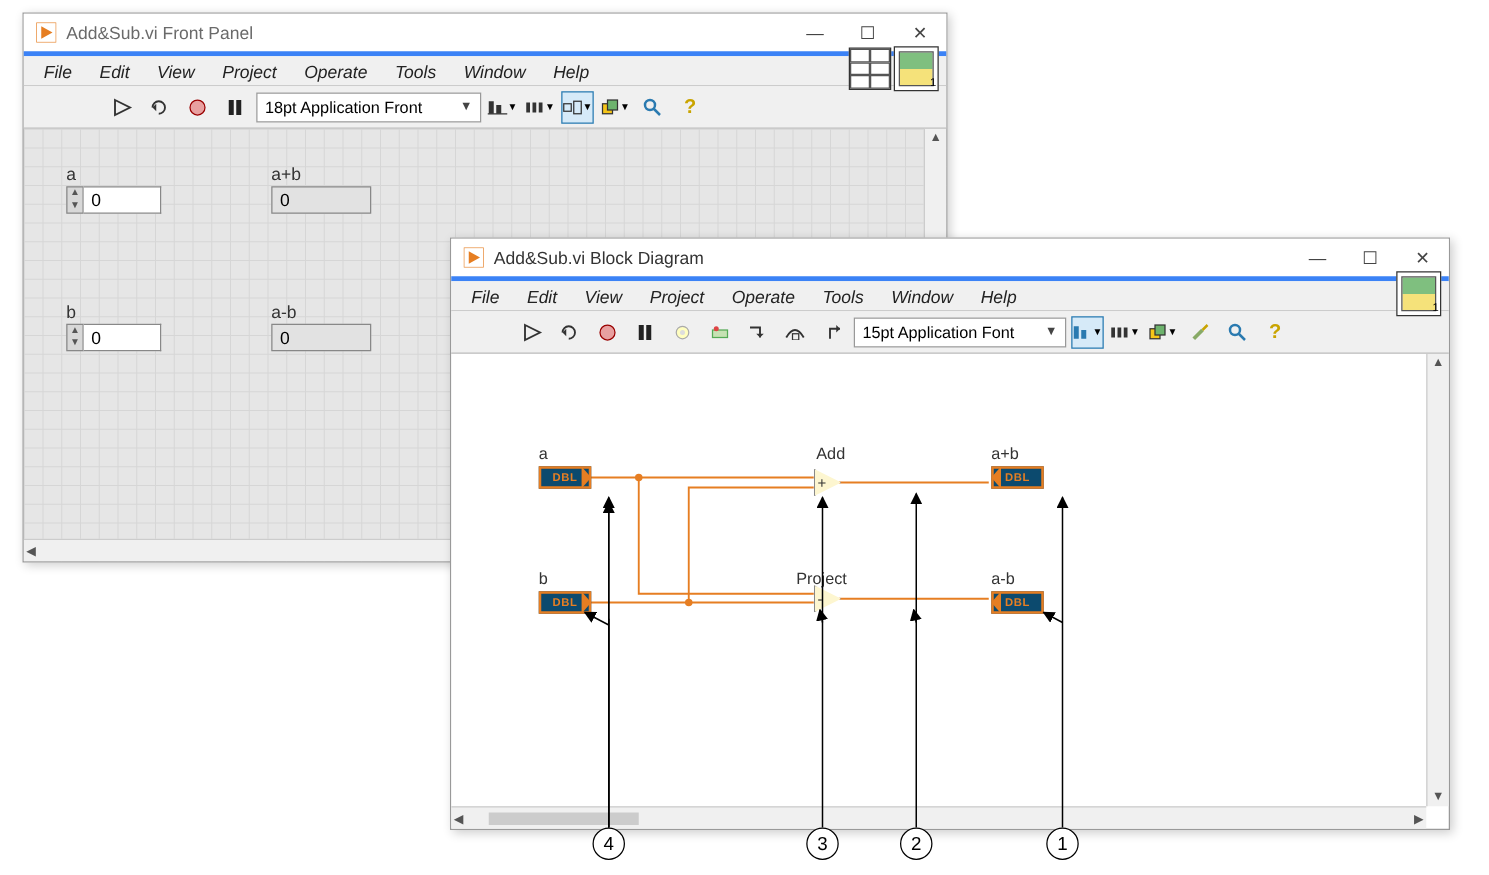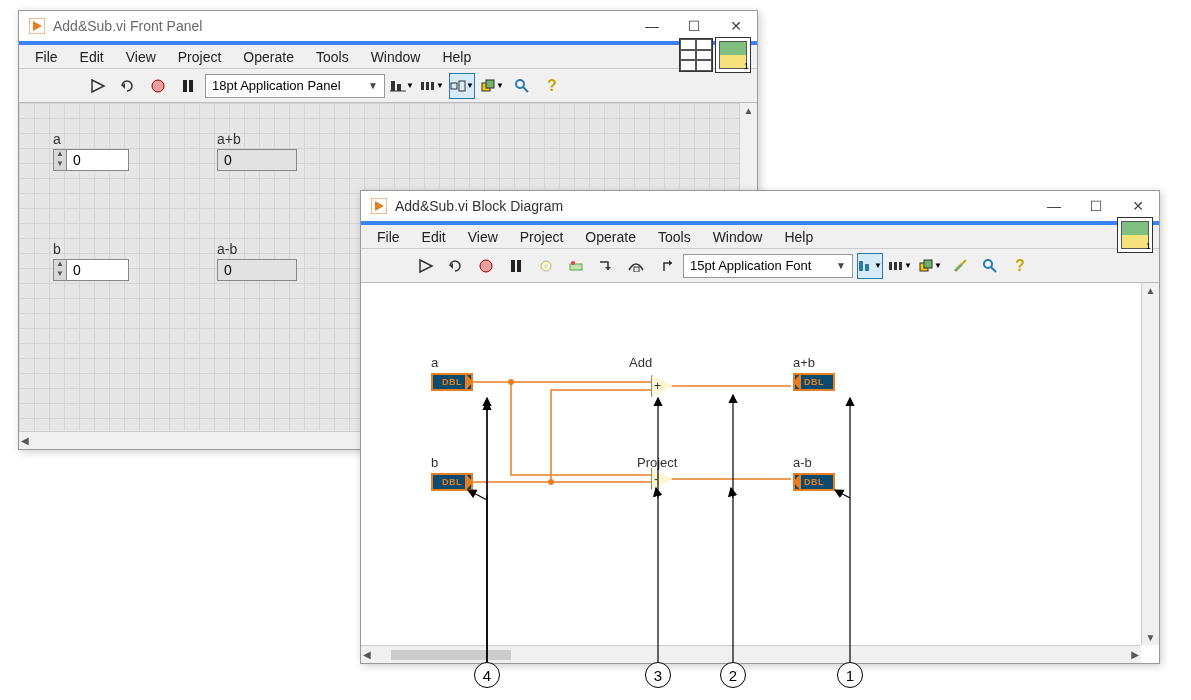--- a/index.html
+++ b/index.html
@@ -52,20 +52,21 @@
     padding: 0 6px;
     gap: 2px;
     background: #f0f0f0;
     border-bottom: 1px solid #ccc;
   }
   .menuitem {
     padding: 2px 10px;
     font-size: 14px;
     color: #222;
     cursor: default;
+    font-style: italic;
   }
 
   .toolbar {
     height: 34px;
     display: flex;
     align-items: center;
     padding: 0 6px;
     gap: 4px;
     background: #f0f0f0;
     border-bottom: 1px solid #bbb;
@@ -280,21 +281,21 @@
           <circle cx="7" cy="7" r="6" fill="#e8a0a0" stroke="#900"></circle>
         </svg>
       </div>
     <div class="tool">
         <svg width="14" height="14">
           <rect x="2" y="1" width="4" height="12" fill="#222"></rect>
           <rect x="8" y="1" width="4" height="12" fill="#222"></rect>
         </svg>
       </div>
     <div class="font-sel">
-      <span>18pt Application Panel</span>
+      <span>18pt Application Front</span>
       <span class="caret">▼</span>
     </div>
     <div class="tool">
         <svg width="16" height="14">
           <rect x="1" y="2" width="4" height="10" fill="#333"></rect>
           <rect x="7" y="5" width="4" height="7" fill="#333"></rect>
           <line x1="0" y1="12" x2="16" y2="12" stroke="#333"></line>
         </svg>
         <span style="font-size:8px">▼</span>
       </div>
@@ -523,21 +524,21 @@
         <path class="wire" d="M310 103 H430"></path>
         <path class="wire" d="M310 196 H430"></path>
       </svg>
 
       <div class="bd-label" style="left:70px; top:72px;">a</div>
       <div class="dbl-term ctrl" style="left:70px; top:90px;">DBL</div>
 
       <div class="bd-label" style="left:70px; top:172px;">b</div>
       <div class="dbl-term ctrl" style="left:70px; top:190px;">DBL</div>
 
-      <div class="bd-label" style="left:268px; top:72px;">Add</div>
+      <div class="bd-label" style="left:292px; top:72px;">Add</div>
       <div class="op-node" style="left:290px; top:92px;">+</div>
 
       <div class="bd-label" style="left:276px; top:172px;">Project</div>
       <div class="op-node" style="left:290px; top:185px;">-</div>
 
       <div class="bd-label" style="left:432px; top:72px;">a+b</div>
       <div class="dbl-term ind" style="left:432px; top:90px;">DBL</div>
 
       <div class="bd-label" style="left:432px; top:172px;">a-b</div>
       <div class="dbl-term ind" style="left:432px; top:190px;">DBL</div>

